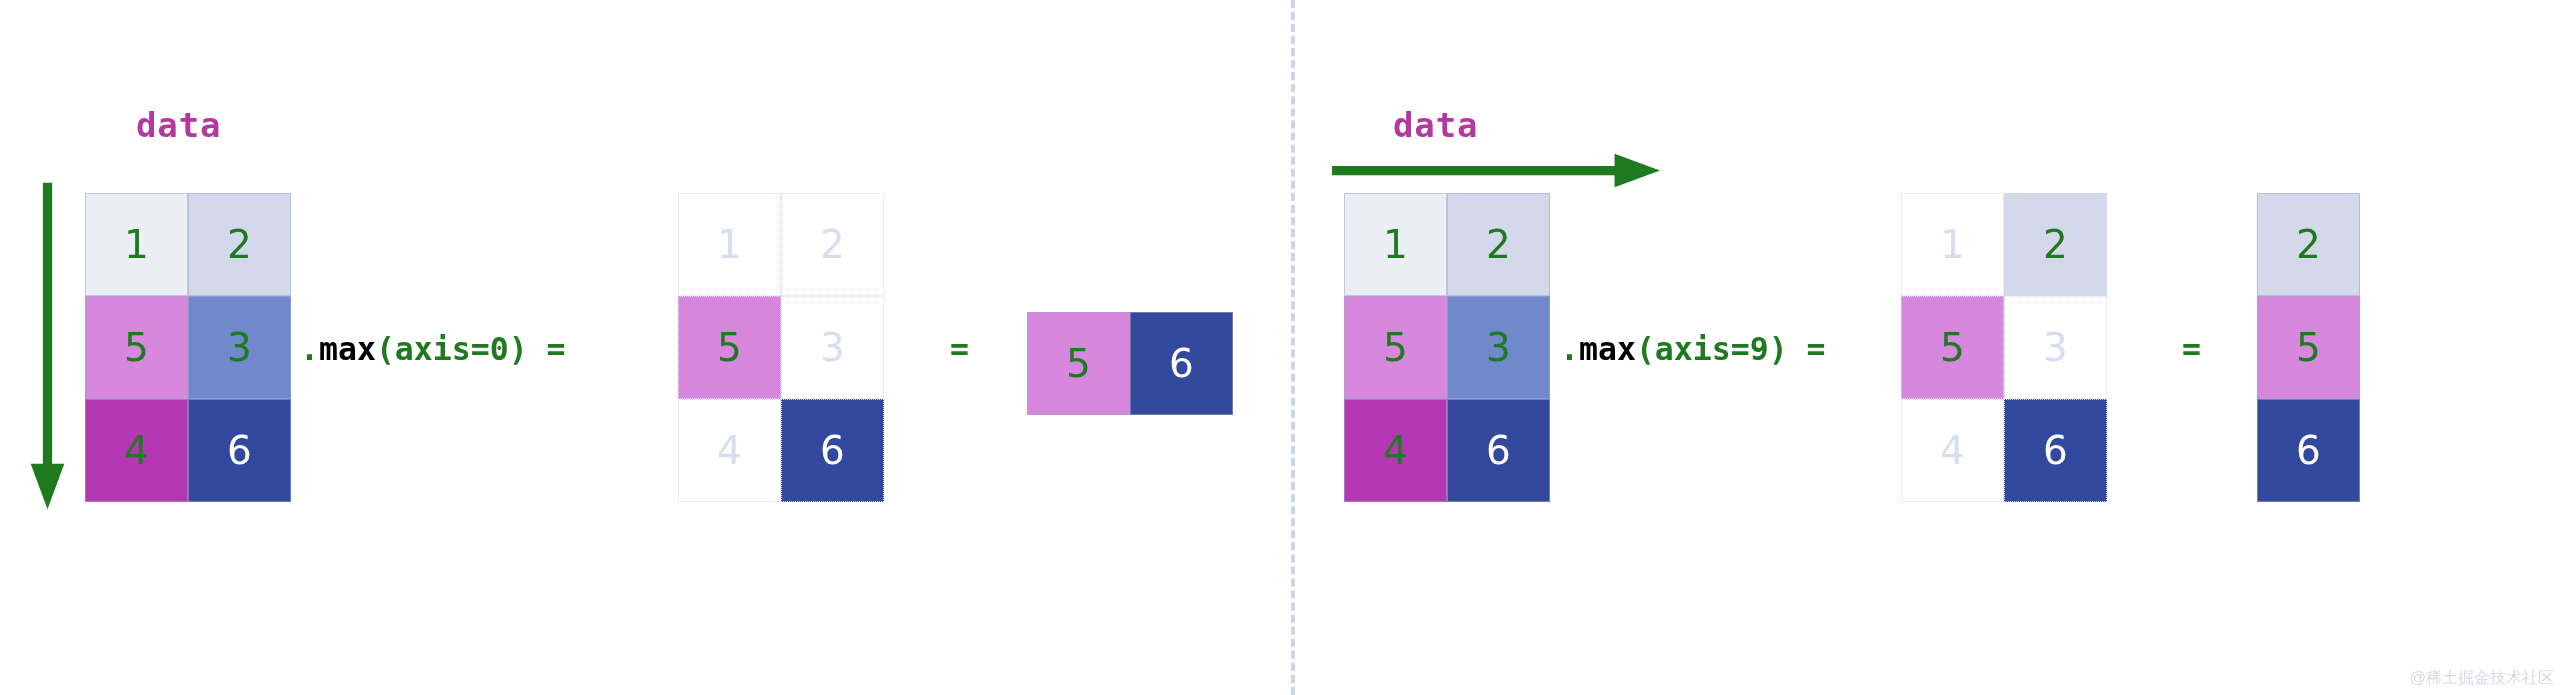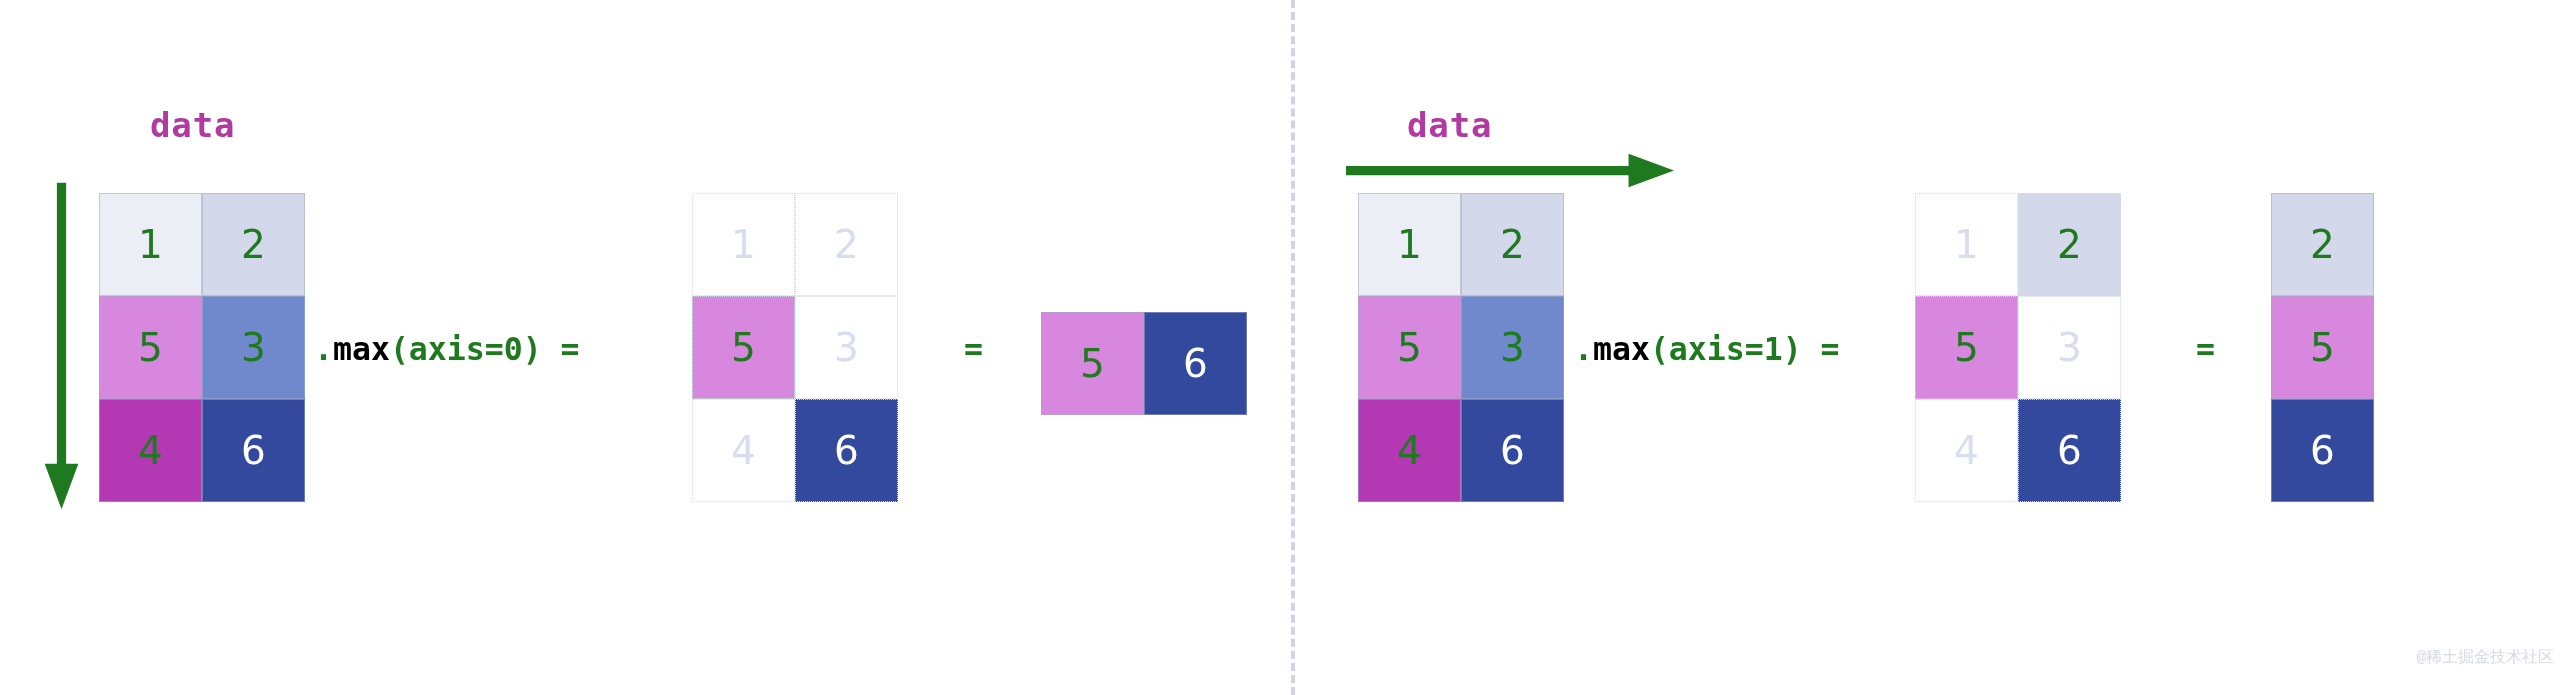--- a/index.html
+++ b/index.html
@@ -20,21 +20,21 @@
   
   .divider {
     position: absolute;
     top: 0;
     bottom: 0;
     width: 0;
     border-left: 4.3px dashed #cdd4e6;
   }
 
   
-  .panel { position: absolute; top: 0; height: 628px; margin-left: 14px; }
+  .panel { position: absolute; top: 0; height: 628px; }
 
   
   .data-label {
     position: absolute;
     font-family: "DejaVu Sans Mono", monospace;
     font-weight: bold;
     font-size: 34px;
     color: #b2399f;
     letter-spacing: 0.9px;
     white-space: nowrap;
@@ -79,22 +79,22 @@
     font-family: "DejaVu Sans Mono", monospace;
     font-size: 31.5px;
     font-weight: bold;
     color: #1f7a1f;
   }
 
   
   .watermark {
     position: absolute;
     right: 22px;
-    bottom: 27px;
-    font-family: Liberation Mono, monospace;
+    bottom: 6px;
+    font-family: Liberation Sans, sans-serif;
     font-size: 16px;
     color: #d6d9e0;
     white-space: nowrap;
   }
 </style>
 </head>
 <body style="background-color: rgb(255, 255, 255);">
 
 <div class="stage">
 
@@ -155,21 +155,21 @@
     <div class="matrix" style="left:53px; top:193px; grid-template-columns:103px 103px; grid-template-rows:103px 103px 103px;">
       <div class="cell solid" style="background-color: rgb(236, 238, 246); color: rgb(31, 122, 31);">1</div>
       <div class="cell solid" style="background-color: rgb(211, 217, 234); color: rgb(31, 122, 31);">2</div>
       <div class="cell solid" style="background-color: rgb(215, 135, 221); color: rgb(31, 122, 31);">5</div>
       <div class="cell solid" style="background-color: rgb(112, 137, 204); color: rgb(31, 122, 31);">3</div>
       <div class="cell solid" style="background-color: rgb(180, 55, 180); color: rgb(31, 122, 31);">4</div>
       <div class="cell solid" style="background-color: rgb(50, 73, 158); color: rgb(255, 255, 255);">6</div>
     </div>
 
     <div class="op" style="left:269px; top:331px;">
-      <span>.</span><span class="fn">max</span><span>(axis=1) =</span>
+      <span>.</span><span class="fn">max</span><span>(axis=9) =</span>
     </div>
 
     <div class="matrix" style="left:610px; top:193px; grid-template-columns:103px 103px; grid-template-rows:103px 103px 103px;">
       <div class="cell ghost" style="background-color: rgb(255, 255, 255); color: rgb(216, 222, 239);">1</div>
       <div class="cell ghost" style="background-color: rgb(211, 217, 234); color: rgb(31, 122, 31);">2</div>
       <div class="cell ghost" style="background-color: rgb(215, 135, 221); color: rgb(31, 122, 31);">5</div>
       <div class="cell ghost" style="background-color: rgb(255, 255, 255); color: rgb(216, 222, 239);">3</div>
       <div class="cell ghost" style="background-color: rgb(255, 255, 255); color: rgb(216, 222, 239);">4</div>
       <div class="cell ghost" style="background-color: rgb(50, 73, 158); color: rgb(255, 255, 255);">6</div>
     </div>

